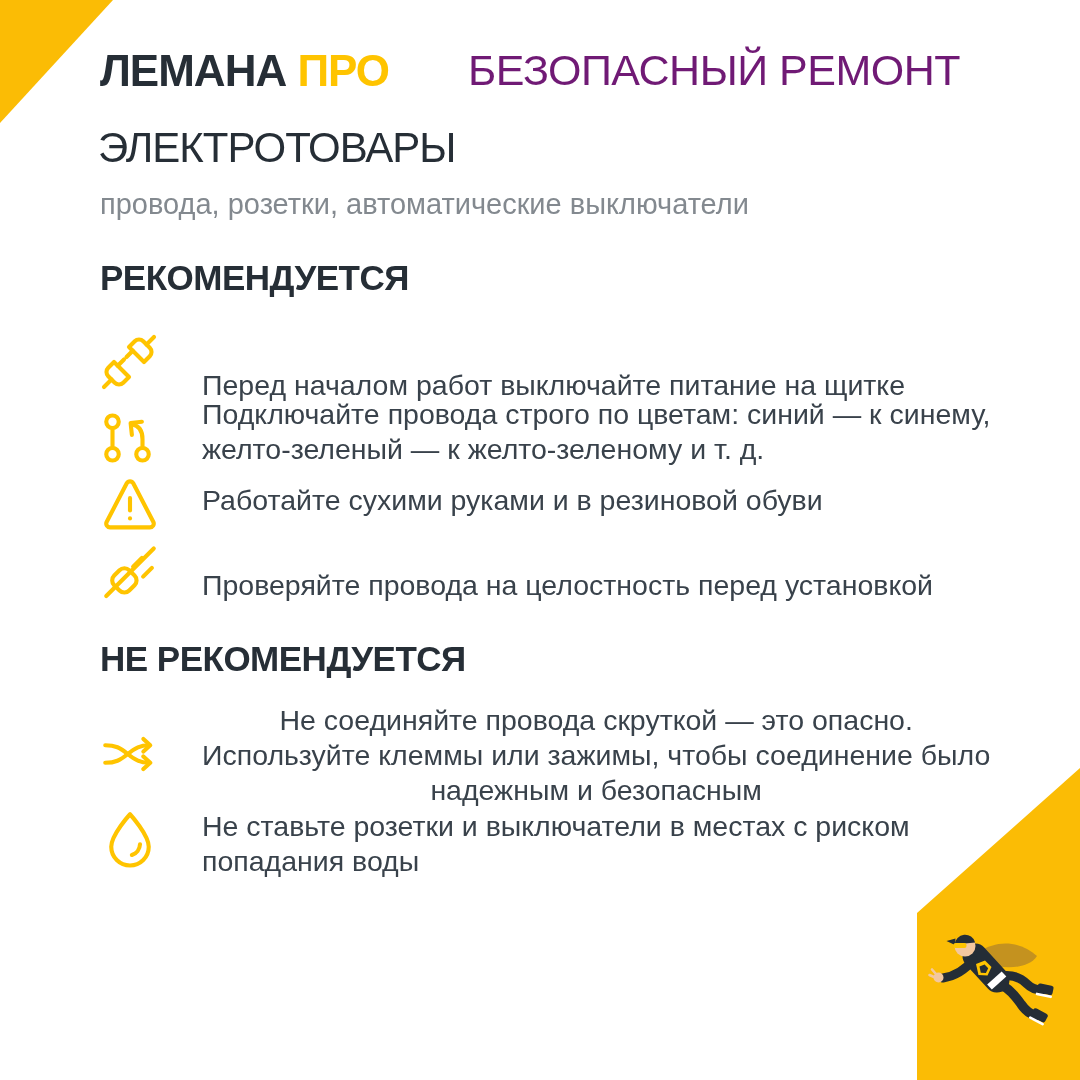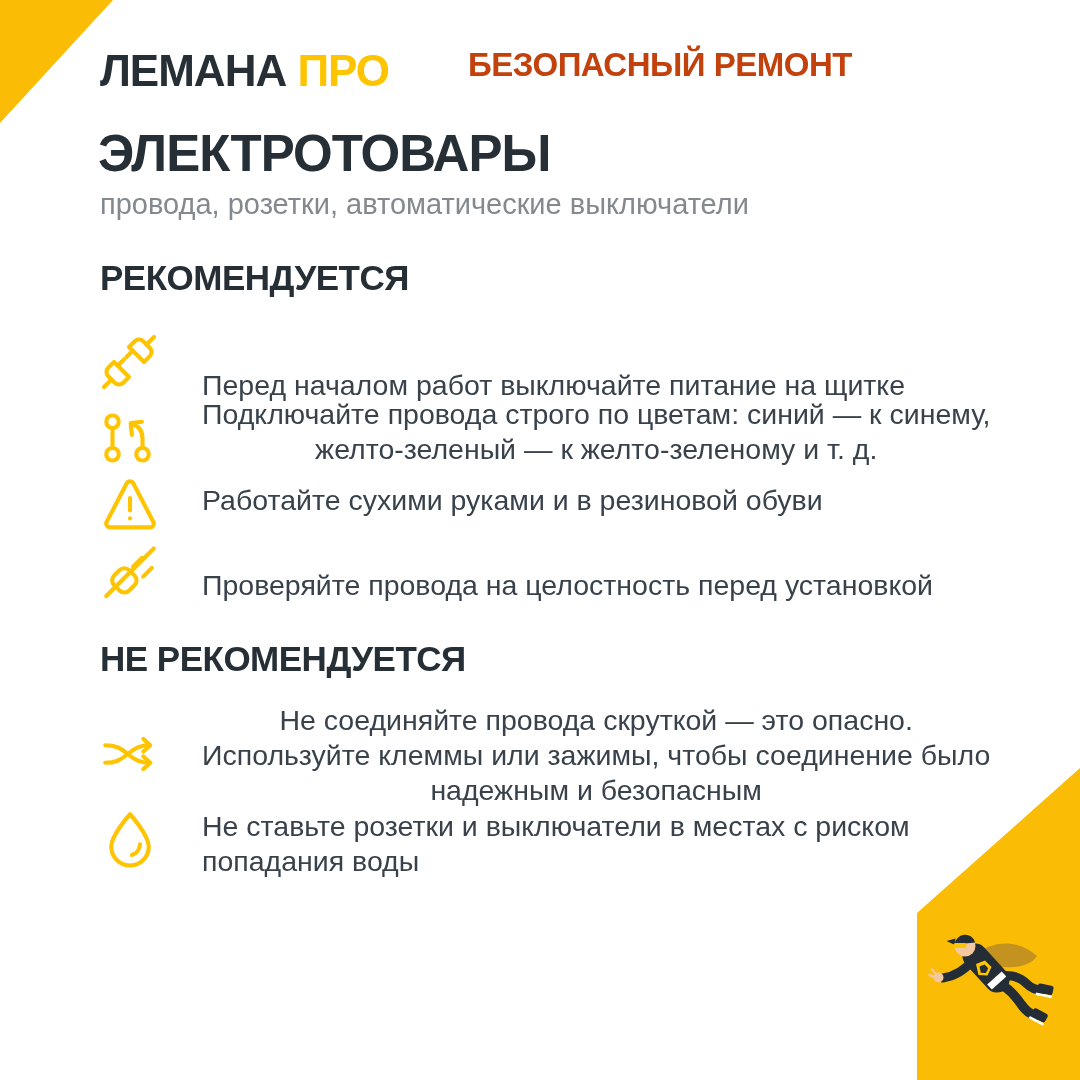--- a/index.html
+++ b/index.html
@@ -19,27 +19,27 @@
   .corner-character{position:absolute;left:4px;top:156px;}
   
   .brand-logo{
     position:absolute;left:100px;top:46px;
     font-size:44px;font-weight:900;letter-spacing:-1px;color:#262E36;
     white-space:nowrap;
   }
   .brand-logo .accent{color:#FFC400;}
   .campaign-title{
     position:absolute;left:468px;top:46px;
-    font-size:33px;font-weight:700;letter-spacing:-0.5px;color:#c2410c;
+    font-size:43px;font-weight:400;letter-spacing:-0.5px;color:#701a75;
     white-space:nowrap;
   }
   
   .page-title{
     position:absolute;left:98px;top:124px;
-    font-size:51px;font-weight:700;letter-spacing:-1px;color:#262E36;
+    font-size:42px;font-weight:400;letter-spacing:-1px;color:#262E36;
     white-space:nowrap;
   }
   .page-subtitle{
     position:absolute;left:100px;top:188px;
     font-size:29px;color:#83898F;white-space:nowrap;
   }
   
   .section-heading{
     position:absolute;left:100px;
     font-size:35px;font-weight:800;letter-spacing:-0.5px;color:#262E36;
@@ -84,21 +84,21 @@
   <div class="item-icon" style="left:100px;top:408px;">
     <svg width="60" height="60" viewBox="0 0 48 48" fill="none" stroke="#FFC400" stroke-width="3.3" stroke-linecap="round" stroke-linejoin="round">
       <circle cx="10" cy="11" r="5"></circle>
       <line x1="10" y1="16" x2="10" y2="31"></line>
       <circle cx="10" cy="37" r="5"></circle>
       <circle cx="34" cy="37" r="5"></circle>
       <path d="M34 31v-6q0-10.5-8.5-12"></path>
       <polyline points="33.5,11 24.5,12 25.5,21.5"></polyline>
     </svg>
   </div>
-  <div class="item-text" style="top:397px;text-align:center;">Подключайте провода строго по цветам: синий — к синему,
+  <div class="item-text" style="top:397px;">Подключайте провода строго по цветам: синий — к синему,
 желто-зеленый — к желто-зеленому и т. д.</div>
 
   <div class="item-icon" style="left:100px;top:473px;">
     <svg width="60" height="60" viewBox="0 0 48 48" fill="none" stroke="#FFC400" stroke-width="3.3" stroke-linecap="round" stroke-linejoin="round">
       <path d="M21.4 8.2 5.3 39.2a3 3 0 0 0 2.7 4.3h32a3 3 0 0 0 2.7-4.3L26.6 8.2a3 3 0 0 0-5.2 0Z"></path>
       <line x1="24" y1="20" x2="24" y2="30"></line>
       <line x1="24" y1="36.2" x2="24" y2="36.4"></line>
     </svg>
   </div>
   <div class="item-text" style="top:483px;">Работайте сухими руками и в резиновой обуви</div>

